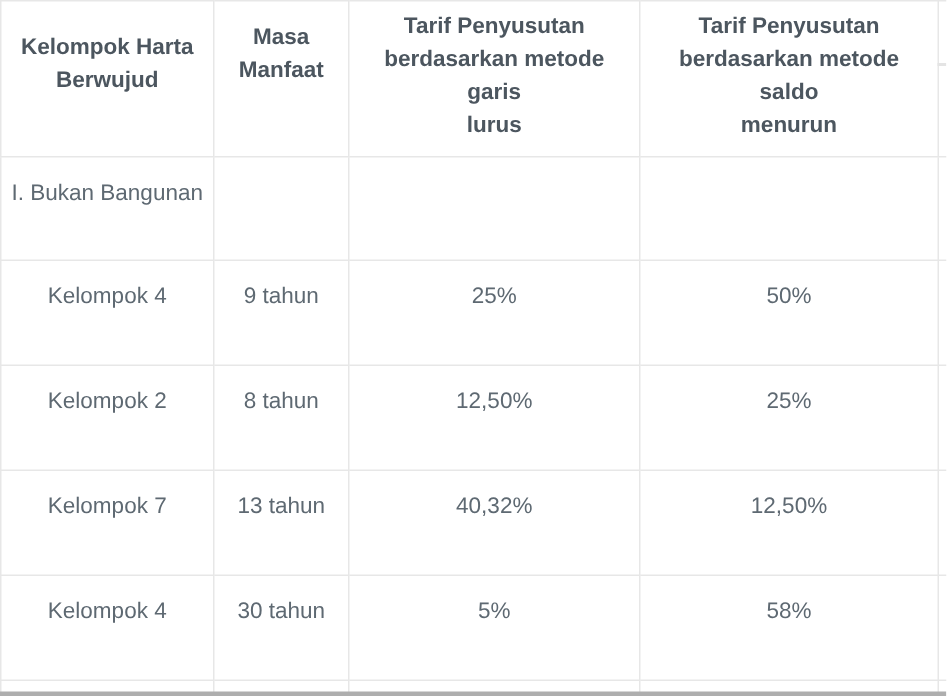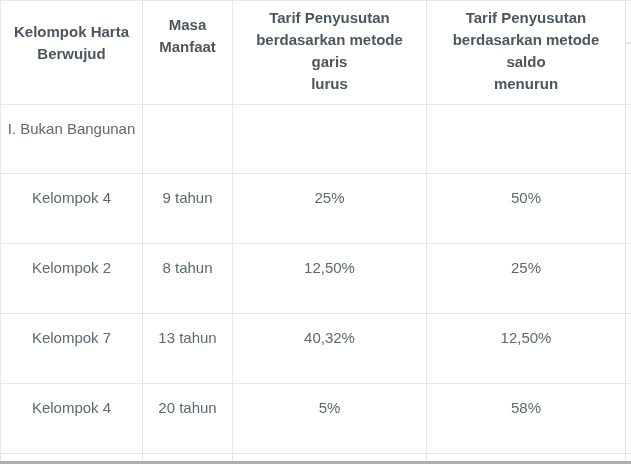--- a/index.html
+++ b/index.html
@@ -110,21 +110,21 @@
       </tr>
       <tr class="row-data">
         <td>Kelompok 7</td>
         <td>13 tahun</td>
         <td>40,32%</td>
         <td>12,50%</td>
         <td class="sliver"></td>
       </tr>
       <tr class="row-data">
         <td>Kelompok 4</td>
-        <td>20 tahun</td>
+        <td>30 tahun</td>
         <td>5%</td>
         <td>58%</td>
         <td class="sliver"></td>
       </tr>
       <tr class="row-partial">
         <td></td>
         <td></td>
         <td></td>
         <td></td>
         <td class="sliver"></td>

